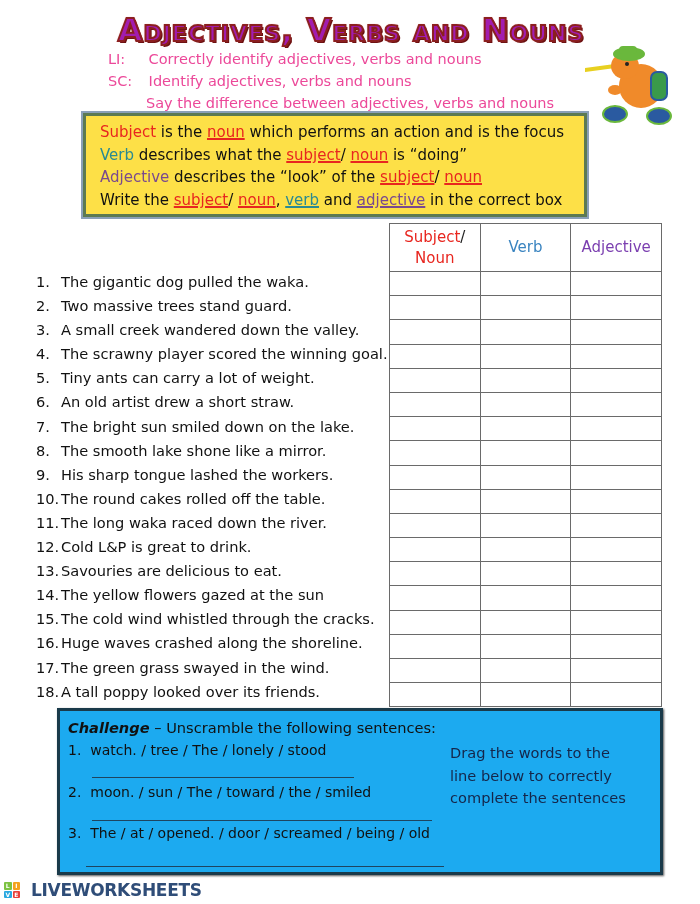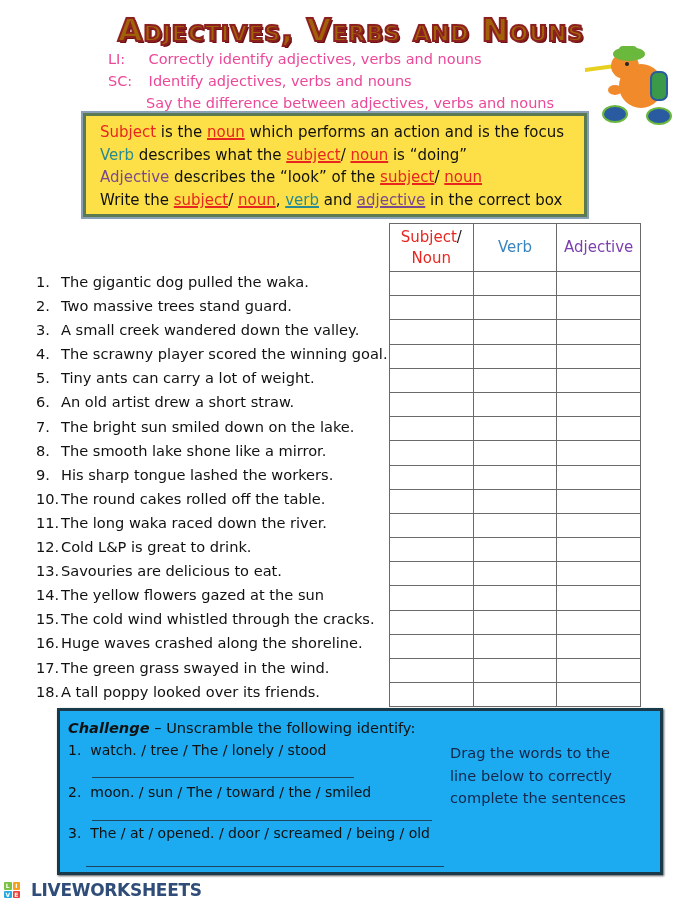--- a/index.html
+++ b/index.html
@@ -3,21 +3,21 @@
 <meta charset="utf-8">
 <style>
   * { box-sizing: border-box; margin: 0; padding: 0; }
   html, body { width: 700px; height: 904px; background: #ffffff; overflow: hidden; }
   body { position: relative; font-family: "DejaVu Sans", sans-serif; color: #111; }
 
   .title {
     position: absolute; left: 86px; top: 8px; width: 530px; height: 44px;
     display: flex; align-items: center; justify-content: center;
     font-family: "DejaVu Sans", sans-serif; font-weight: bold; font-size: 32px;
-    letter-spacing: 1px; color: #a16207;
+    letter-spacing: 1px; color: #a21caf;
     -webkit-text-stroke: 2px #8c1f1f;
     text-shadow: 0 0 2px #c8404a, 2px 2px 0 #6a1010;
     font-variant: small-caps;
   }
 
   .objectives { position: absolute; left: 108px; top: 48px; font-size: 14.5px; line-height: 22px; color: #ec4899; }
   .objectives .row { white-space: nowrap; }
   .objectives .row.indent { padding-left: 38px; }
   .objectives .lbl { display: inline-block; width: 36px; }
 
@@ -32,21 +32,21 @@
   .red { color: #e8261f; }
   .teal { color: #2a8a92; }
   .purple { color: #7a4a8e; }
   .u { text-decoration: underline; text-decoration-thickness: 1.5px; }
 
   .sentences { position: absolute; left: 36px; top: 270px; font-size: 14.6px; }
   .sentences .s { height: 24.1px; line-height: 24px; white-space: nowrap; }
   .sentences .num { display: inline-block; width: 25px; }
 
   table.grid {
-    position: absolute; left: 389px; top: 223px; width: 252px;
+    position: absolute; left: 389px; top: 223px; width: 273px;
     border-collapse: collapse; table-layout: fixed;
   }
   table.grid td, table.grid th { border: 1.3px solid #6a6a6a; }
   table.grid th { height: 48px; font-weight: normal; font-size: 15px; line-height: 21px; }
   table.grid td { height: 24.2px; }
   .h-subj { color: #e8261f; }
   .h-subj .slash { color: #222; }
   .h-verb { color: #3a84c0; }
   .h-adj { color: #7b3fb0; }
 
@@ -234,21 +234,21 @@
       <tr>
         <td></td>
         <td></td>
         <td></td>
       </tr>
     </tbody>
 </table>
 
 <div class="challenge">
   <div class="ch-title">
-    <b>Challenge</b><span> – Unscramble the following identify:</span>
+    <b>Challenge</b><span> – Unscramble the following sentences:</span>
   </div>
   <div class="ch-item" style="top:31px">
     <span>1.</span>&nbsp;&nbsp;<span>watch. / tree / The / lonely / stood</span>
   </div>
   <div class="ch-line" style="left:32px; top:66px; width:262px;"></div>
   <div class="ch-item" style="top:73px">
     <span>2.</span>&nbsp;&nbsp;<span>moon. / sun / The / toward / the / smiled</span>
   </div>
   <div class="ch-line" style="left:32px; top:109px; width:340px;"></div>
   <div class="ch-item" style="top:114px">

